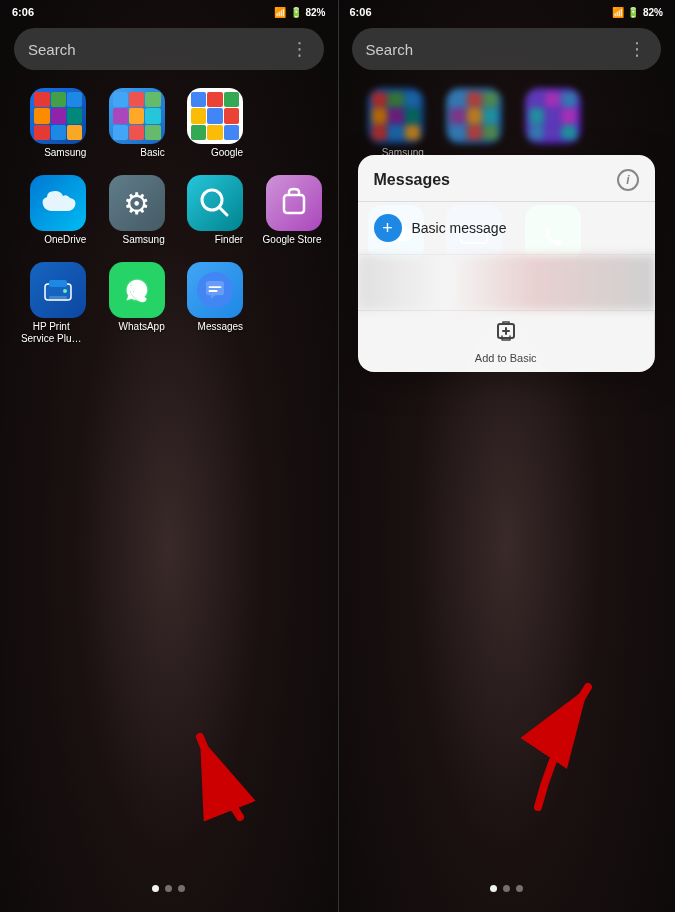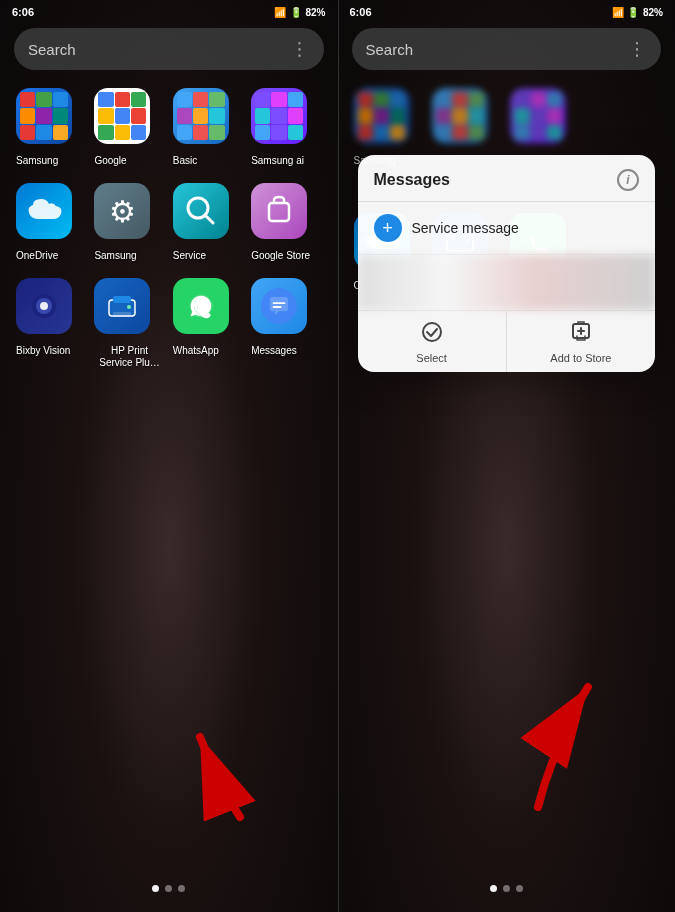--- a/index.html
+++ b/index.html
@@ -66,22 +66,22 @@
       z-index: 10;
       display: grid;
       grid-template-columns: repeat(4, 1fr);
       gap: 16px 8px;
       padding: 8px 16px;
     }
 
     .app-item {
       display: flex;
       flex-direction: column;
-      align-items: flex-start;
-      gap: 11px;
+      align-items: flex-end;
+      gap: 3px;
     }
 
     .app-icon {
       width: 56px;
       height: 56px;
       border-radius: 14px;
       display: flex;
       align-items: center;
       justify-content: center;
       font-size: 24px;
@@ -302,69 +302,53 @@
           <div class="folder-cell" style="background:#00897b;"></div>
           <div class="folder-cell" style="background:#e53935;"></div>
           <div class="folder-cell" style="background:#1e88e5;"></div>
           <div class="folder-cell" style="background:#f9a825;"></div>
         </div>
       </div>
       <span class="app-label">Samsung</span>
     </div>
 
     <div class="app-item">
+      <div class="app-icon icon-basic">
+        <div class="folder-grid">
+          <div class="folder-cell" style="background:#42a5f5;"></div>
+          <div class="folder-cell" style="background:#ef5350;"></div>
+          <div class="folder-cell" style="background:#66bb6a;"></div>
+          <div class="folder-cell" style="background:#ab47bc;"></div>
+          <div class="folder-cell" style="background:#ffa726;"></div>
+          <div class="folder-cell" style="background:#26c6da;"></div>
+          <div class="folder-cell" style="background:#42a5f5;"></div>
+          <div class="folder-cell" style="background:#ef5350;"></div>
+          <div class="folder-cell" style="background:#66bb6a;"></div>
+        </div>
+      </div>
+      <span class="app-label">Basic</span>
+    </div>
+
+    <div class="app-item">
       <div class="app-icon icon-google">
         <div class="folder-grid">
           <div class="folder-cell" style="background:#4285F4;"></div>
           <div class="folder-cell" style="background:#EA4335;"></div>
           <div class="folder-cell" style="background:#34A853;"></div>
           <div class="folder-cell" style="background:#FBBC05;"></div>
           <div class="folder-cell" style="background:#4285F4;"></div>
           <div class="folder-cell" style="background:#EA4335;"></div>
           <div class="folder-cell" style="background:#34A853;"></div>
           <div class="folder-cell" style="background:#FBBC05;"></div>
           <div class="folder-cell" style="background:#4285F4;"></div>
         </div>
       </div>
       <span class="app-label">Google</span>
     </div>
 
-    <div class="app-item">
-      <div class="app-icon icon-basic">
-        <div class="folder-grid">
-          <div class="folder-cell" style="background:#42a5f5;"></div>
-          <div class="folder-cell" style="background:#ef5350;"></div>
-          <div class="folder-cell" style="background:#66bb6a;"></div>
-          <div class="folder-cell" style="background:#ab47bc;"></div>
-          <div class="folder-cell" style="background:#ffa726;"></div>
-          <div class="folder-cell" style="background:#26c6da;"></div>
-          <div class="folder-cell" style="background:#42a5f5;"></div>
-          <div class="folder-cell" style="background:#ef5350;"></div>
-          <div class="folder-cell" style="background:#66bb6a;"></div>
-        </div>
-      </div>
-      <span class="app-label">Basic</span>
-    </div>
-
-    <div class="app-item">
-      <div class="app-icon icon-samsungai">
-        <div class="folder-grid">
-          <div class="folder-cell" style="background:#7c4dff;"></div>
-          <div class="folder-cell" style="background:#e040fb;"></div>
-          <div class="folder-cell" style="background:#42a5f5;"></div>
-          <div class="folder-cell" style="background:#26c6da;"></div>
-          <div class="folder-cell" style="background:#7c4dff;"></div>
-          <div class="folder-cell" style="background:#e040fb;"></div>
-          <div class="folder-cell" style="background:#42a5f5;"></div>
-          <div class="folder-cell" style="background:#7c4dff;"></div>
-          <div class="folder-cell" style="background:#26c6da;"></div>
-        </div>
-      </div>
-      <span class="app-label">Samsung ai</span>
-    </div>
   </div>
 
   <div class="app-grid">
 
     <div class="app-item">
       <div class="app-icon icon-ondrive">
         <svg width="38" height="28" viewBox="0 0 38 28" fill="none">
           <path d="M14 22 Q6 22 4 16 Q2 10 8 8 Q8 2 16 2 Q22 2 24 7 Q28 5 31 9 Q38 10 36 17 Q34 22 28 22 Z" fill="white" opacity="0.9"></path>
         </svg>
       </div>
@@ -378,46 +362,36 @@
       <span class="app-label">Samsung</span>
     </div>
 
     <div class="app-item">
       <div class="app-icon icon-finder">
         <svg width="36" height="36" viewBox="0 0 36 36">
           <circle cx="15" cy="15" r="10" stroke="white" stroke-width="3" fill="none"></circle>
           <line x1="22" y1="22" x2="30" y2="30" stroke="white" stroke-width="3" stroke-linecap="round"></line>
         </svg>
       </div>
-      <span class="app-label">Service</span>
+      <span class="app-label">Finder</span>
     </div>
 
     <div class="app-item">
       <div class="app-icon icon-galaxystore">
         <svg width="36" height="36" viewBox="0 0 36 36">
           <rect x="8" y="10" width="20" height="18" rx="3" stroke="white" stroke-width="2.5" fill="none"></rect>
           <path d="M13 10 L13 7 Q13 4 18 4 Q23 4 23 7 L23 10" stroke="white" stroke-width="2.5" fill="none"></path>
         </svg>
       </div>
       <span class="app-label">Google Store</span>
     </div>
   </div>
 
   <div class="app-grid">
 
-    <div class="app-item">
-      <div class="app-icon icon-bixby">
-        <svg width="36" height="36" viewBox="0 0 36 36">
-          <circle cx="18" cy="18" r="12" fill="#1a237e"></circle>
-          <circle cx="18" cy="18" r="8" fill="#3949ab"></circle>
-          <circle cx="18" cy="18" r="4" fill="white" opacity="0.9"></circle>
-        </svg>
-      </div>
-      <span class="app-label">Bixby Vision</span>
-    </div>
 
     <div class="app-item">
       <div class="app-icon icon-hp">
         <svg width="36" height="36" viewBox="0 0 36 36">
           <rect x="5" y="12" width="26" height="16" rx="3" fill="#1565c0" stroke="white" stroke-width="1.5"></rect>
           <rect x="9" y="8" width="18" height="7" rx="2" fill="#1e88e5"></rect>
           <rect x="9" y="24" width="18" height="5" rx="1" fill="white" opacity="0.2"></rect>
           <circle cx="25" cy="19" r="2" fill="#69f0ae"></circle>
         </svg>
       </div>
@@ -536,44 +510,35 @@
 
   <div class="popup-overlay">
     <div class="popup-header">
       <span class="popup-title">Messages</span>
       <div class="popup-info-icon">
         <span>i</span>
       </div>
     </div>
     <div class="popup-create-message">
       <div class="create-plus">+</div>
-      <span class="create-text">Service message</span>
+      <span class="create-text">Basic message</span>
     </div>
     <div class="popup-preview"></div>
     <div class="popup-actions">
-      <div class="popup-action">
-        <div class="popup-action-icon">
-          <svg width="22" height="22" viewBox="0 0 22 22" fill="none">
-            <circle cx="11" cy="11" r="9" stroke="#444" stroke-width="2"></circle>
-            <polyline points="6,11 10,15 16,8" stroke="#444" stroke-width="2" fill="none" stroke-linecap="round" stroke-linejoin="round"></polyline>
-          </svg>
-        </div>
-        <span class="popup-action-label">Select</span>
-      </div>
       <div class="popup-action">
         <div class="popup-action-icon">
           <svg width="22" height="22" viewBox="0 0 22 22" fill="none">
             <rect x="3" y="3" width="16" height="14" rx="2" stroke="#444" stroke-width="2"></rect>
             <polyline points="8,3 8,1 14,1 14,3" stroke="#444" stroke-width="1.5" fill="none"></polyline>
             <line x1="11" y1="7" x2="11" y2="13" stroke="#444" stroke-width="2" stroke-linecap="round"></line>
             <line x1="8" y1="10" x2="14" y2="10" stroke="#444" stroke-width="2" stroke-linecap="round"></line>
             <polyline points="7,15 7,19 15,19 15,15" stroke="#444" stroke-width="1.5" fill="none" stroke-linecap="round" stroke-linejoin="round"></polyline>
           </svg>
         </div>
-        <span class="popup-action-label">Add to Store</span>
+        <span class="popup-action-label">Add to Basic</span>
       </div>
     </div>
   </div>
 
   <div style="display:flex;gap:8px;padding:8px 16px;position:relative;z-index:10;margin-top:30px;">
 
     <div class="app-item" style="flex:1;">
       <div class="app-icon icon-ondrive">
         <svg width="38" height="28" viewBox="0 0 38 28" fill="none">
           <path d="M14 22 Q6 22 4 16 Q2 10 8 8 Q8 2 16 2 Q22 2 24 7 Q28 5 31 9 Q38 10 36 17 Q34 22 28 22 Z" fill="white" opacity="0.9"></path>

